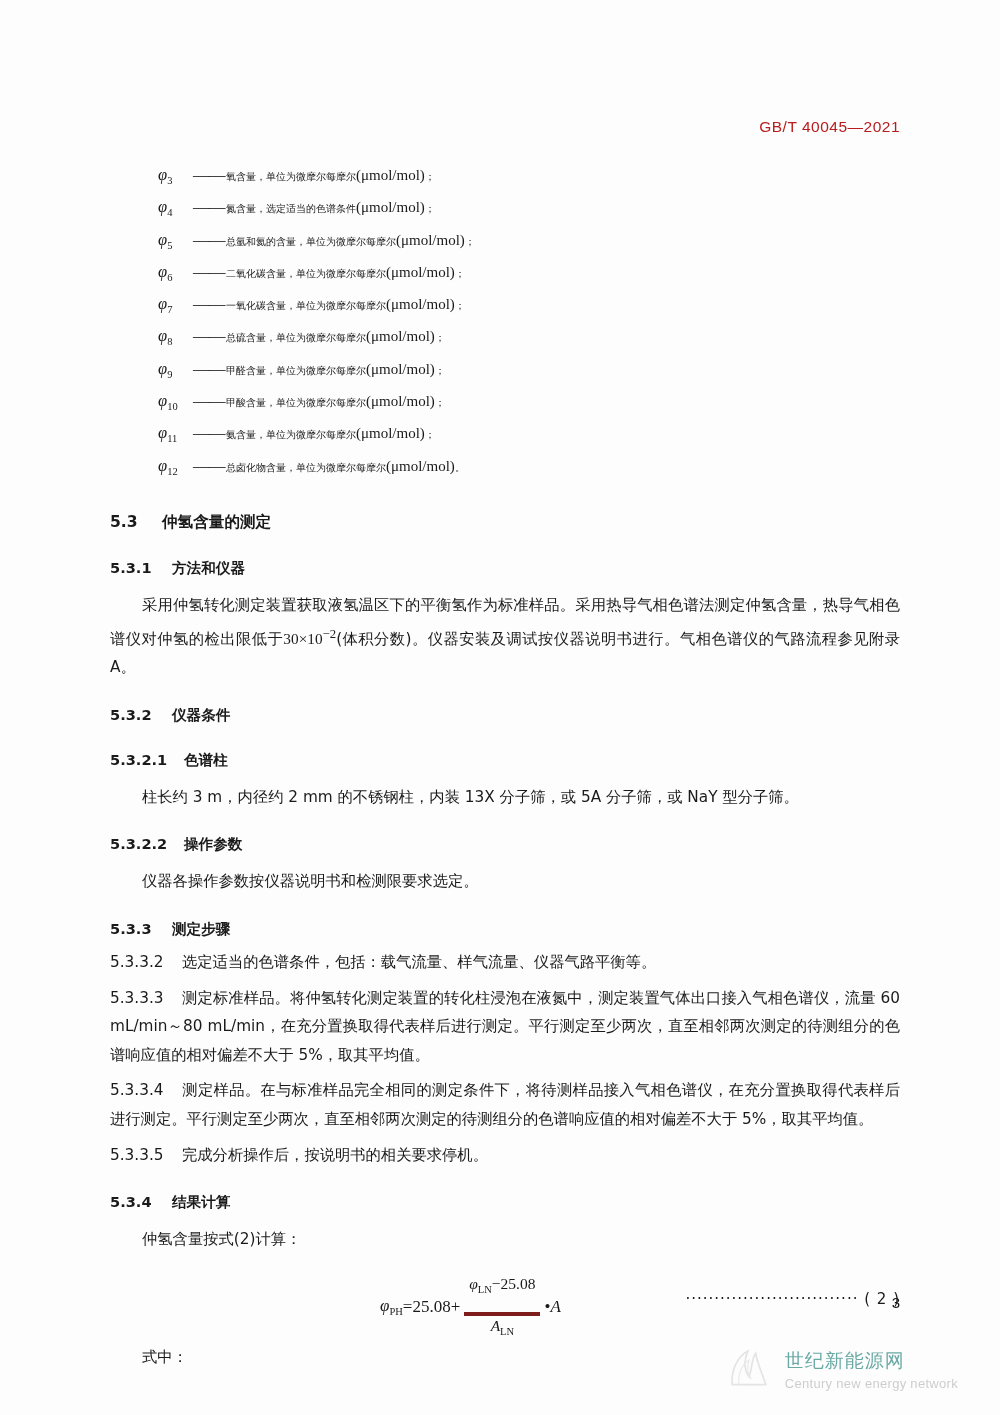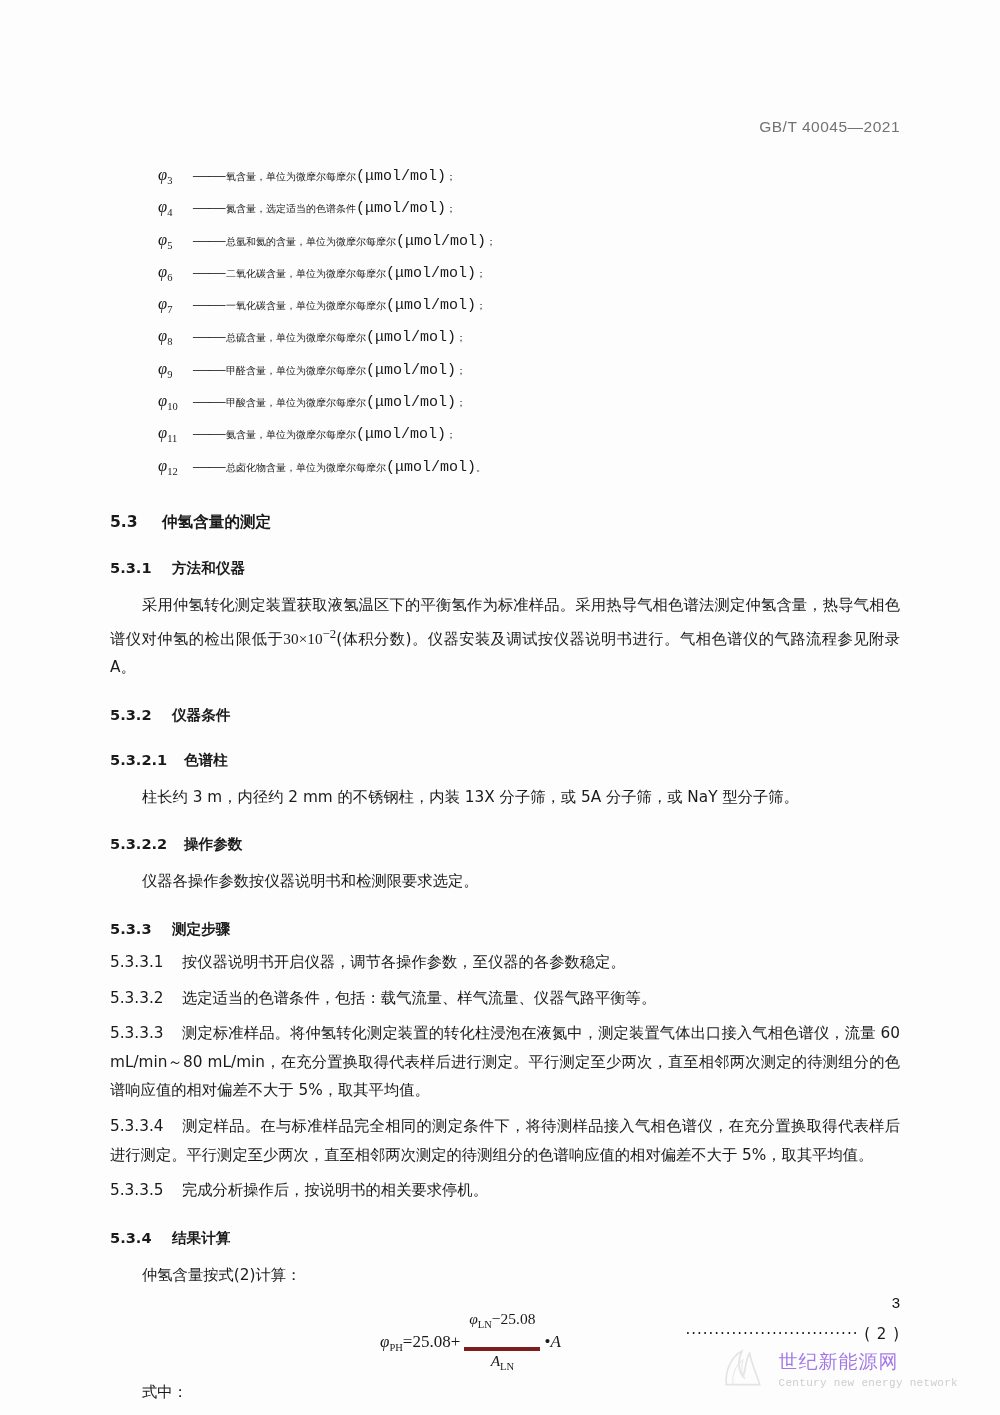--- a/index.html
+++ b/index.html
@@ -25,21 +25,21 @@
     width: 790px;
     height: 1415px;
   }
   .header {
     position: absolute;
     right: 0;
     top: 118px;
     font-family: "Liberation Sans", sans-serif;
     font-size: 15.5px;
     letter-spacing: 0.5px;
-    color: #737373;
+    color: #b91c1c;
   }
   .body-area {
     position: absolute;
     left: 0;
     top: 162px;
     width: 790px;
   }
   
   .symlist {
     margin: 0;
@@ -66,21 +66,21 @@
   }
   .dash {
     letter-spacing: -0.5px;
     margin: 0 1px 0 1px;
   }
   .cn {
     font-family: "DejaVu Sans", "Liberation Sans", sans-serif;
     font-size: 10px;
   }
   .unit {
-    font-family: Liberation Mono, monospace;
+    font-family: Liberation Serif, serif;
     font-size: 15px;
   }
   h3.clause {
     font-family: "DejaVu Sans", "Liberation Sans", sans-serif;
     font-size: 15.6px;
     font-weight: bold;
     margin: 24px 0 0 0;
     padding: 0;
     line-height: 26px;
   }
@@ -200,26 +200,26 @@
     opacity: 0.55;
   }
   .wm-text {
     display: flex;
     flex-direction: column;
     justify-content: center;
   }
   .wm-cn {
     font-family: "DejaVu Sans", "Liberation Sans", sans-serif;
     font-size: 19px;
-    color: #6d28d9;
+    color: #0f766e;
     letter-spacing: 1px;
   }
   .wm-en {
-    font-family: Liberation Mono, monospace;
-    font-size: 11px;
+    font-family: Liberation Sans, sans-serif;
+    font-size: 13px;
     color: #b0b0b0;
     letter-spacing: 0.3px;
     margin-top: 2px;
   }
 </style>
 </head>
 <body>
 
 <div class="page">
   <div class="content">
@@ -324,23 +324,20 @@
       <h4 class="subclause lvl4">
         <span class="num">5.3.2.2</span><span>操作参数</span>
       </h4>
 
       <p class="para indent">仪器各操作参数按仪器说明书和检测限要求选定。</p>
 
       <h4 class="subclause">
         <span class="num">5.3.3</span><span>测定步骤</span>
       </h4>
 
-      <p class="step">
-        <span class="num">5.3.3.1</span><span>按仪器说明书开启仪器，调节各操作参数，至仪器的各参数稳定。</span>
-      </p>
       <p class="step">
         <span class="num">5.3.3.2</span><span>选定适当的色谱条件，包括：载气流量、样气流量、仪器气路平衡等。</span>
       </p>
       <p class="step">
         <span class="num">5.3.3.3</span><span>测定标准样品。将仲氢转化测定装置的转化柱浸泡在液氮中，测定装置气体出口接入气相色谱仪，流量 60 mL/min～80 mL/min，在充分置换取得代表样后进行测定。平行测定至少两次，直至相邻两次测定的待测组分的色谱响应值的相对偏差不大于 5%，取其平均值。</span>
       </p>
       <p class="step">
         <span class="num">5.3.3.4</span><span>测定样品。在与标准样品完全相同的测定条件下，将待测样品接入气相色谱仪，在充分置换取得代表样后进行测定。平行测定至少两次，直至相邻两次测定的待测组分的色谱响应值的相对偏差不大于 5%，取其平均值。</span>
       </p>
       <p class="step">

